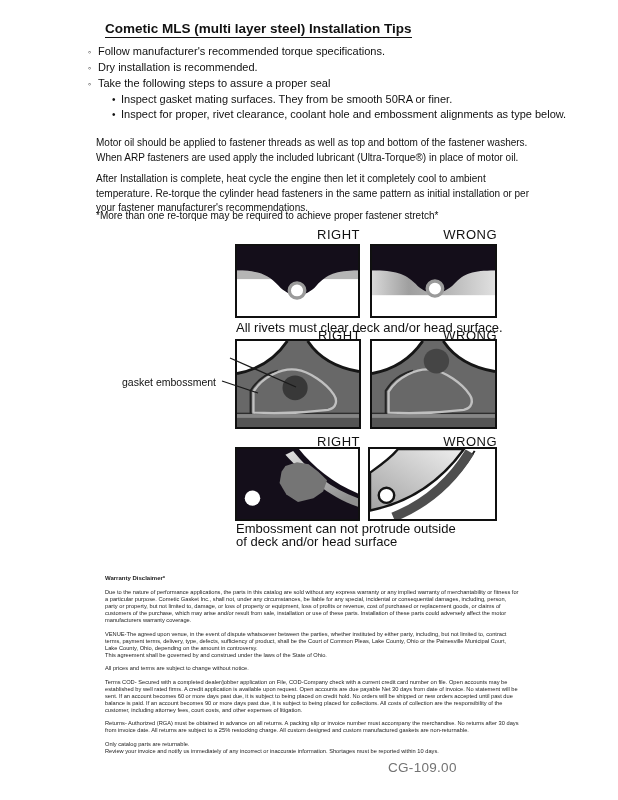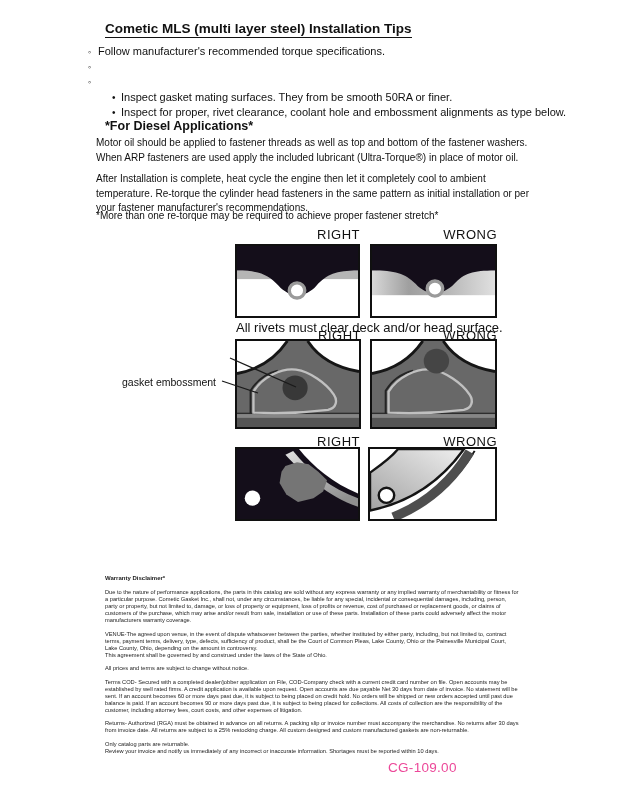--- a/index.html
+++ b/index.html
@@ -22,52 +22,53 @@
   .para{left:96px;font-size:10px;line-height:14.5px;width:442px;}
   .dlabel{font-size:13px;letter-spacing:0.5px;text-align:right;white-space:nowrap;}
   .panel{border:2.5px solid #101010;box-sizing:border-box;background:#fff;}
   .panel svg{display:block;width:100%;height:100%;}
   .cap{font-size:13px;line-height:13px;}
   .callout{font-size:10.5px;line-height:12px;text-align:right;}
   .legal{left:105px;top:575px;width:414px;font-size:5.7px;line-height:7px;color:#1c1c1c;}
   .legal-h{font-weight:bold;font-size:6px;margin:0 0 7px 0;}
   .legal p{margin:0 0 6.5px 0;}
   .legal p.tight{margin-bottom:0;}
-  .code{left:388px;top:760px;font-size:13.5px;letter-spacing:0.3px;color:#ec4899;}
+  .code{left:388px;top:760px;font-size:13.5px;letter-spacing:0.3px;color:#737373;}
   .overlay{pointer-events:none;}
 </style>
 </head>
 <body>
 
 <div class="page">
 
   <div class="abs title">Cometic MLS (multi layer steel) Installation Tips</div>
 
   <div class="abs bullets">
     <div class="b-row">
       <span class="b-glyph">◦</span>
       <span>Follow manufacturer's recommended torque specifications.</span>
     </div>
     <div class="b-row">
       <span class="b-glyph">◦</span>
+      <span>Dry installation is recommended.</span>
     </div>
     <div class="b-row">
       <span class="b-glyph">◦</span>
+      <span>Take the following steps to assure a proper seal</span>
     </div>
     <div class="sb-row">
       <span class="sb-glyph">•</span>
       <span>Inspect gasket mating surfaces.  They from be smooth 50RA or finer.</span>
     </div>
     <div class="sb-row">
       <span class="sb-glyph">•</span>
       <span>Inspect for proper, rivet clearance, coolant hole and embossment alignments as type below.</span>
     </div>
   </div>
 
-  <div class="abs h2">*For Diesel Applications*</div>
   <div class="abs para" style="top:136px;">Motor oil should be applied to fastener threads as well as top and bottom of the fastener washers. When ARP fasteners are used apply the included lubricant (Ultra-Torque®) in place of motor oil.</div>
   <div class="abs para" style="top:172px;">After Installation is complete, heat cycle the engine then let it completely cool to ambient temperature. Re-torque the cylinder head fasteners in the same pattern as initial installation or per your fastener manufacturer's recommendations.</div>
   <div class="abs para" style="top:209px;">*More than one re-torque may be required to achieve proper fastener stretch*</div>
 
   <div class="abs dlabel" style="left:235px;top:227px;width:125px;">RIGHT</div>
   <div class="abs dlabel" style="left:370px;top:227px;width:127px;">WRONG</div>
 
   <div class="abs panel" style="left:235px;top:244px;width:125px;height:74px;">
     <svg viewBox="0 0 125 74" preserveAspectRatio="none">
       <rect x="0" y="0" width="125" height="74" fill="#ffffff"></rect>
@@ -160,20 +161,21 @@
             <stop offset="1" stop-color="#a2a2a2"></stop>
         </linearGradient>
       </defs>
       <rect x="0" y="0" width="129" height="74" fill="#ffffff"></rect>
       <path d="M108,2 C90,33 62,59 28,73" stroke="#141414" stroke-width="2" fill="none"></path>
       <path d="M103,3 C85,33 58,58 24,72" stroke="#4e4e4e" stroke-width="10" fill="none"></path>
       <path d="M29,0 H97 C76,30 44,56 0,65 V25 C11,17 21,10 29,0 Z" fill="url(#g4)" stroke="#141414" stroke-width="2.5"></path>
       <circle cx="17" cy="49" r="8" fill="#ffffff" stroke="#141414" stroke-width="2.5"></circle>
     </svg>
   </div>
+  <div class="abs cap" style="left:236px;top:522px;width:230px;">Embossment can not protrude outside of deck and/or head surface</div>
 
   <div class="abs legal">
     <div class="legal-h">Warranty Disclaimer*</div>
     <p>Due to the nature of performance applications, the parts in this catalog are sold without any express warranty or any implied warranty of merchantability or fitness for a particular purpose.  Cometic Gasket Inc., shall not, under any circumstances, be liable for any special, incidental or consequential damages, including, person, party or property, but not limited to, damage, or loss of property or equipment, loss of profits or revenue, cost of purchased or replacement goods, or claims of customers of the purchase, which may arise and/or result from sale, installation or use of these parts.  Installation of these parts could adversely affect the motor manufacturers warranty coverage.</p>
     <p class="tight">VENUE-The agreed upon venue, in the event of dispute whatsoever between the parties, whether instituted by either party, including, but not limited to, contract terms, payment terms, delivery, type, defects, sufficiency of product, shall be the Court of Common Pleas, Lake County, Ohio or the Painesville Municipal Court, Lake County, Ohio, depending on the amount in controversy.</p>
     <p>This agreement shall be governed by and construed under the laws of the State of Ohio.</p>
     <p>All prices and terms are subject to change without notice.</p>
     <p>Terms COD- Secured with a completed dealer/jobber application on File, COD-Company check with a current credit card number on file.  Open accounts may be established by well rated firms.  A credit application is available upon request.  Open accounts are due payable Net 30 days from date of invoice.  No statement will be sent.  If an account becomes 60 or more days past due, it is subject to being placed on credit hold.  No orders will be shipped or new orders accepted until past due balance is paid.  If an account becomes 90 or more days past due, it is subject to being placed for collections.  All costs of collection are the responsibility of the customer, including attorney fees, court costs, and other expenses of litigation.</p>
     <p>Returns- Authorized (RGA) must be obtained in advance on all returns.  A packing slip or invoice number must accompany the merchandise.  No returns after 30 days from invoice date.  All returns are subject to a 25% restocking charge.  All custom designed and custom manufactured gaskets are non-returnable.</p>
     <p class="tight">Only catalog parts are returnable.</p>

